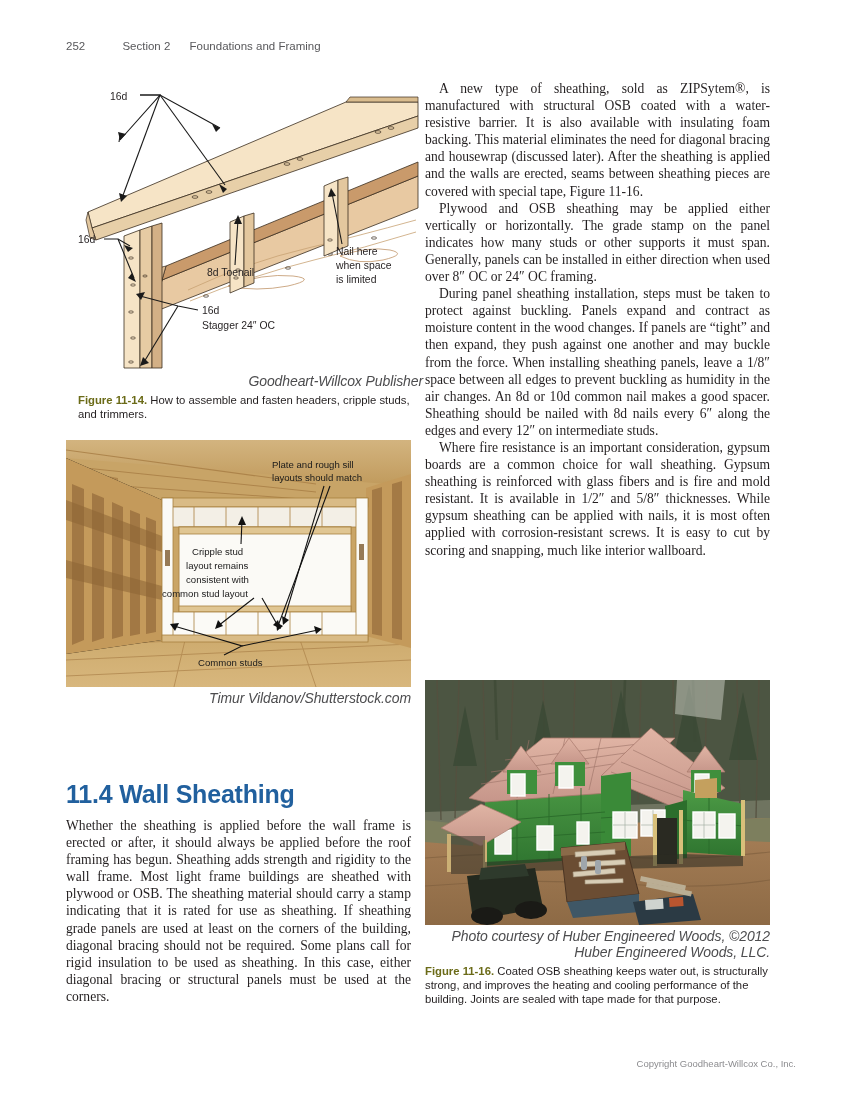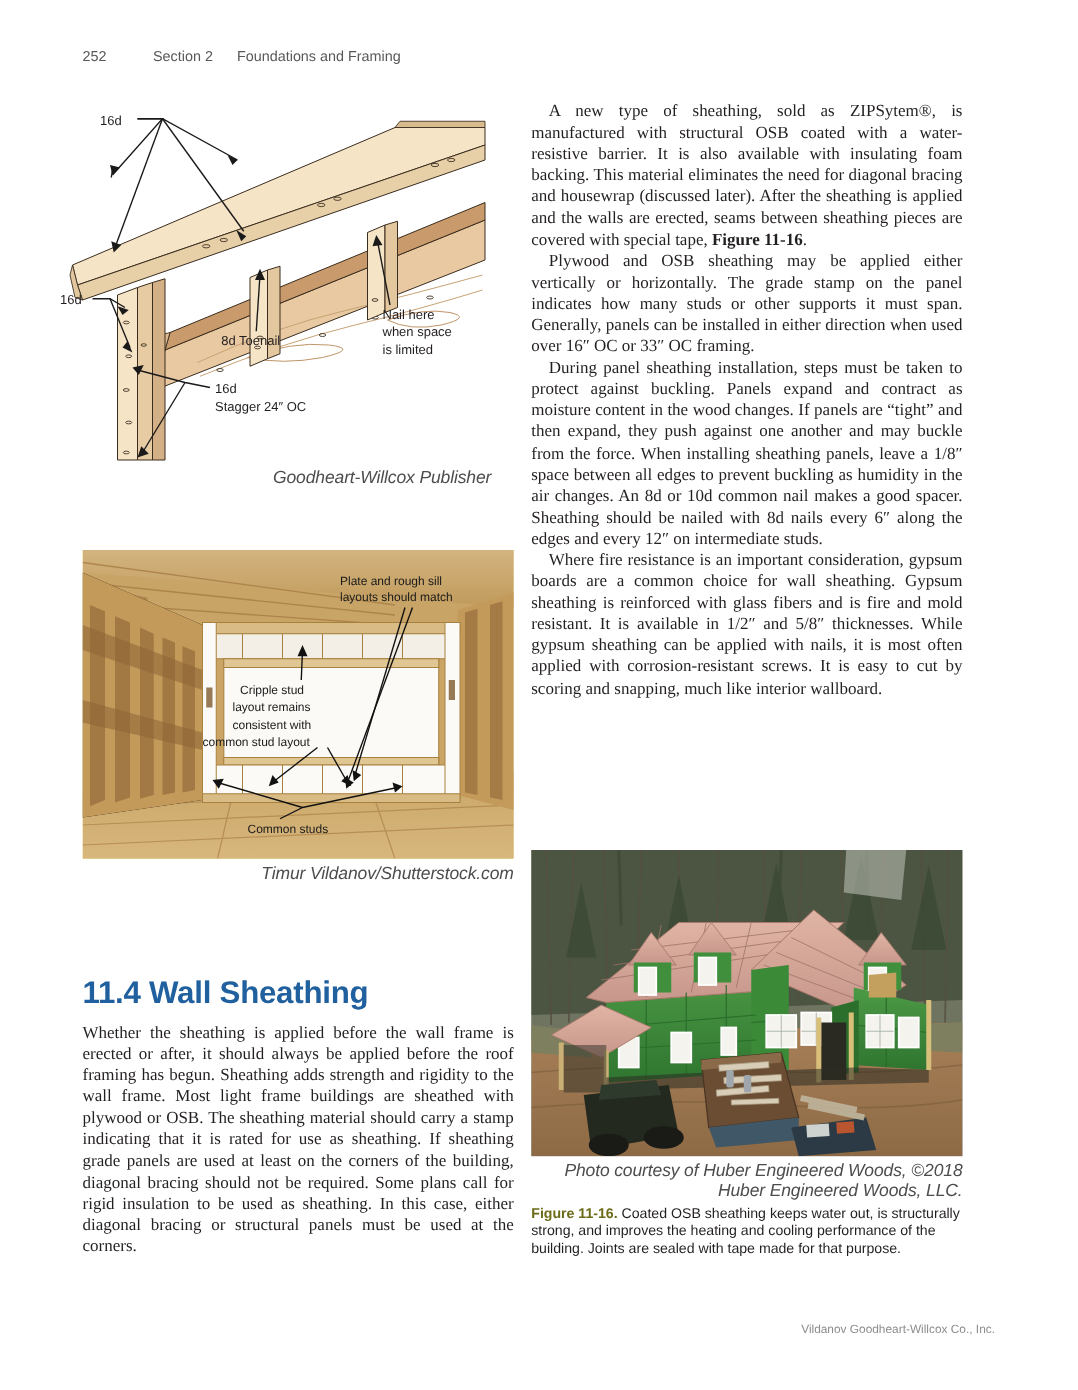--- a/index.html
+++ b/index.html
@@ -13,21 +13,21 @@
   .runhead .sec{margin-right:16px;}
 
   
   .col{position:absolute;width:345px;}
   .col-left{left:66px;top:80px;}
   .col-right{left:425px;top:80px;}
 
   p.body{margin:0;font-size:13.6px;line-height:17.1px;text-align:justify;
          text-indent:14px;hyphens:manual;}
   p.body.noind{text-indent:0;}
-  p.body b{font-weight:bold;}
+  p.body b{font-weight:normal;}
 
   
   h2.section{margin:0;font-family:"Liberation Sans",sans-serif;
              font-size:25px;font-weight:bold;color:#21609e;letter-spacing:-0.2px;}
 
   
   .figure{position:absolute;width:345px;}
   .credit{font-family:"Liberation Sans",sans-serif;font-style:italic;
           font-size:14px;color:#4d4d4f;text-align:right;margin-top:3px;
           letter-spacing:-0.1px;}
@@ -56,21 +56,21 @@
 </style>
 </head>
 <body>
 
 <div class="runhead">
   <span class="pg">252</span>
   <span class="sec">Section 2</span>
   <span>Foundations and Framing</span>
 </div>
 
-<div class="figure" style="left:48px;top:80px;">
+<div class="figure" style="left:78px;top:80px;">
   <div class="f14">
     <svg width="345" height="290" viewBox="0 0 345 290" xmlns="http://www.w3.org/2000/svg">
       <defs>
         <linearGradient id="wlight" x1="0" y1="0" x2="0" y2="1">
           <stop offset="0" stop-color="#fbf0dc"></stop>
             <stop offset="1" stop-color="#f2dfbe"></stop>
         </linearGradient>
       </defs>
 
       <polygon points="10,132 268,22 340,22 340,36 14,148" fill="#f6e4c6" stroke="#3a2d1f" stroke-width="0.8"></polygon>
@@ -168,20 +168,24 @@
       <text class="anno" x="124" y="249">Stagger 24″ OC</text>
       <g stroke="#1a1a1a" stroke-width="1.1" fill="none">
         <path d="M120,230 L100,226 L62,216"></path>
         <path d="M100,226 L66,282"></path>
       </g>
       <polygon points="58,214 67,212 63,220" fill="#1a1a1a"></polygon>
       <polygon points="62,286 65,277 71,283" fill="#1a1a1a"></polygon>
     </svg>
   </div>
   <div class="credit">Goodheart-Willcox Publisher</div>
+  <div class="caption">
+    <span class="lbl">Figure 11-14.</span>
+    <span>How to assemble and fasten headers, cripple studs, and trimmers.</span>
+  </div>
 </div>
 
 <div class="figure" style="left:66px;top:440px;">
   <div class="f15">
     <svg width="345" height="247" viewBox="0 0 345 247" xmlns="http://www.w3.org/2000/svg">
       <defs>
         <linearGradient id="flrG" x1="0" y1="0" x2="0" y2="1">
           <stop offset="0" stop-color="#c9a668"></stop>
             <stop offset="1" stop-color="#d8b77d"></stop>
         </linearGradient>
@@ -311,21 +315,21 @@
   <div class="credit">Timur Vildanov/Shutterstock.com</div>
 </div>
 
 <div class="col col-left" style="top:780px;">
   <h2 class="section">11.4 Wall Sheathing</h2>
   <p class="body noind" style="margin-top:8px;">Whether the sheathing is applied before the wall frame is erected or after, it should always be applied before the roof framing has begun. Sheathing adds strength and rigidity to the wall frame. Most light frame buildings are sheathed with plywood or OSB. The sheathing material should carry a stamp indicating that it is rated for use as sheathing. If sheathing grade panels are used at least on the corners of the building, diagonal bracing should not be required. Some plans call for rigid insulation to be used as sheathing. In this case, either diagonal bracing or structural panels must be used at the corners.</p>
 </div>
 
 <div class="col col-right">
   <p class="body"><span>A new type of sheathing, sold as ZIPSytem®, is manufactured with structural OSB coated with a water-resistive barrier. It is also available with insulating foam backing. This material eliminates the need for diagonal bracing and housewrap (discussed later). After the sheathing is applied and the walls are erected, seams between sheathing pieces are covered with special tape, </span><b>Figure 11-16</b><span>.</span></p>
-  <p class="body">Plywood and OSB sheathing may be applied either vertically or horizontally. The grade stamp on the panel indicates how many studs or other supports it must span. Generally, panels can be installed in either direction when used over 16″ OC or 33″ OC framing.</p>
+  <p class="body">Plywood and OSB sheathing may be applied either vertically or horizontally. The grade stamp on the panel indicates how many studs or other supports it must span. Generally, panels can be installed in either direction when used over 8″ OC or 24″ OC framing.</p>
   <p class="body">During panel sheathing installation, steps must be taken to protect against buckling. Panels expand and contract as moisture content in the wood changes. If panels are “tight” and then expand, they push against one another and may buckle from the force. When installing sheathing panels, leave a 1/8″ space between all edges to prevent buckling as humidity in the air changes. An 8d or 10d common nail makes a good spacer. Sheathing should be nailed with 8d nails every 6″ along the edges and every 12″ on intermediate studs.</p>
   <p class="body">Where fire resistance is an important consideration, gypsum boards are a common choice for wall sheathing. Gypsum sheathing is reinforced with glass fibers and is fire and mold resistant. It is available in 1/2″ and 5/8″ thicknesses. While gypsum sheathing can be applied with nails, it is most often applied with corrosion-resistant screws. It is easy to cut by scoring and snapping, much like interior wallboard.</p>
 </div>
 
 <div class="figure" style="left:425px;top:680px;">
   <div class="f16">
     <svg width="345" height="245" viewBox="0 0 345 245" xmlns="http://www.w3.org/2000/svg">
       <defs>
         <linearGradient id="skyG" x1="0" y1="0" x2="0" y2="1">
           <stop offset="0" stop-color="#b9bcb4"></stop>
@@ -495,20 +499,20 @@
       <polygon points="208,222 268,214 276,240 214,245" fill="#2b3a44"></polygon>
       <rect x="220" y="220" width="18" height="10" fill="#cfd3cf" transform="rotate(-4 220 220)"></rect>
       <rect x="244" y="218" width="14" height="9" fill="#b9552f" transform="rotate(-4 244 218)"></rect>
 
       <g fill="#bfb59c" opacity="0.9">
         <rect x="216" y="196" width="46" height="5" transform="rotate(12 216 196)"></rect>
         <rect x="222" y="202" width="46" height="5" transform="rotate(12 222 202)"></rect>
       </g>
     </svg>
   </div>
-  <div class="credit">Photo courtesy of Huber Engineered Woods, ©2018 Huber Engineered Woods, LLC.</div>
+  <div class="credit">Photo courtesy of Huber Engineered Woods, ©2012 Huber Engineered Woods, LLC.</div>
   <div class="caption">
     <span class="lbl">Figure 11-16.</span>
     <span>Coated OSB sheathing keeps water out, is structurally strong, and improves the heating and cooling performance of the building. Joints are sealed with tape made for that purpose.</span>
   </div>
 </div>
 
-<div class="footer">Vildanov Goodheart-Willcox Co., Inc.</div>
+<div class="footer">Copyright Goodheart-Willcox Co., Inc.</div>
 
 </body></html>

